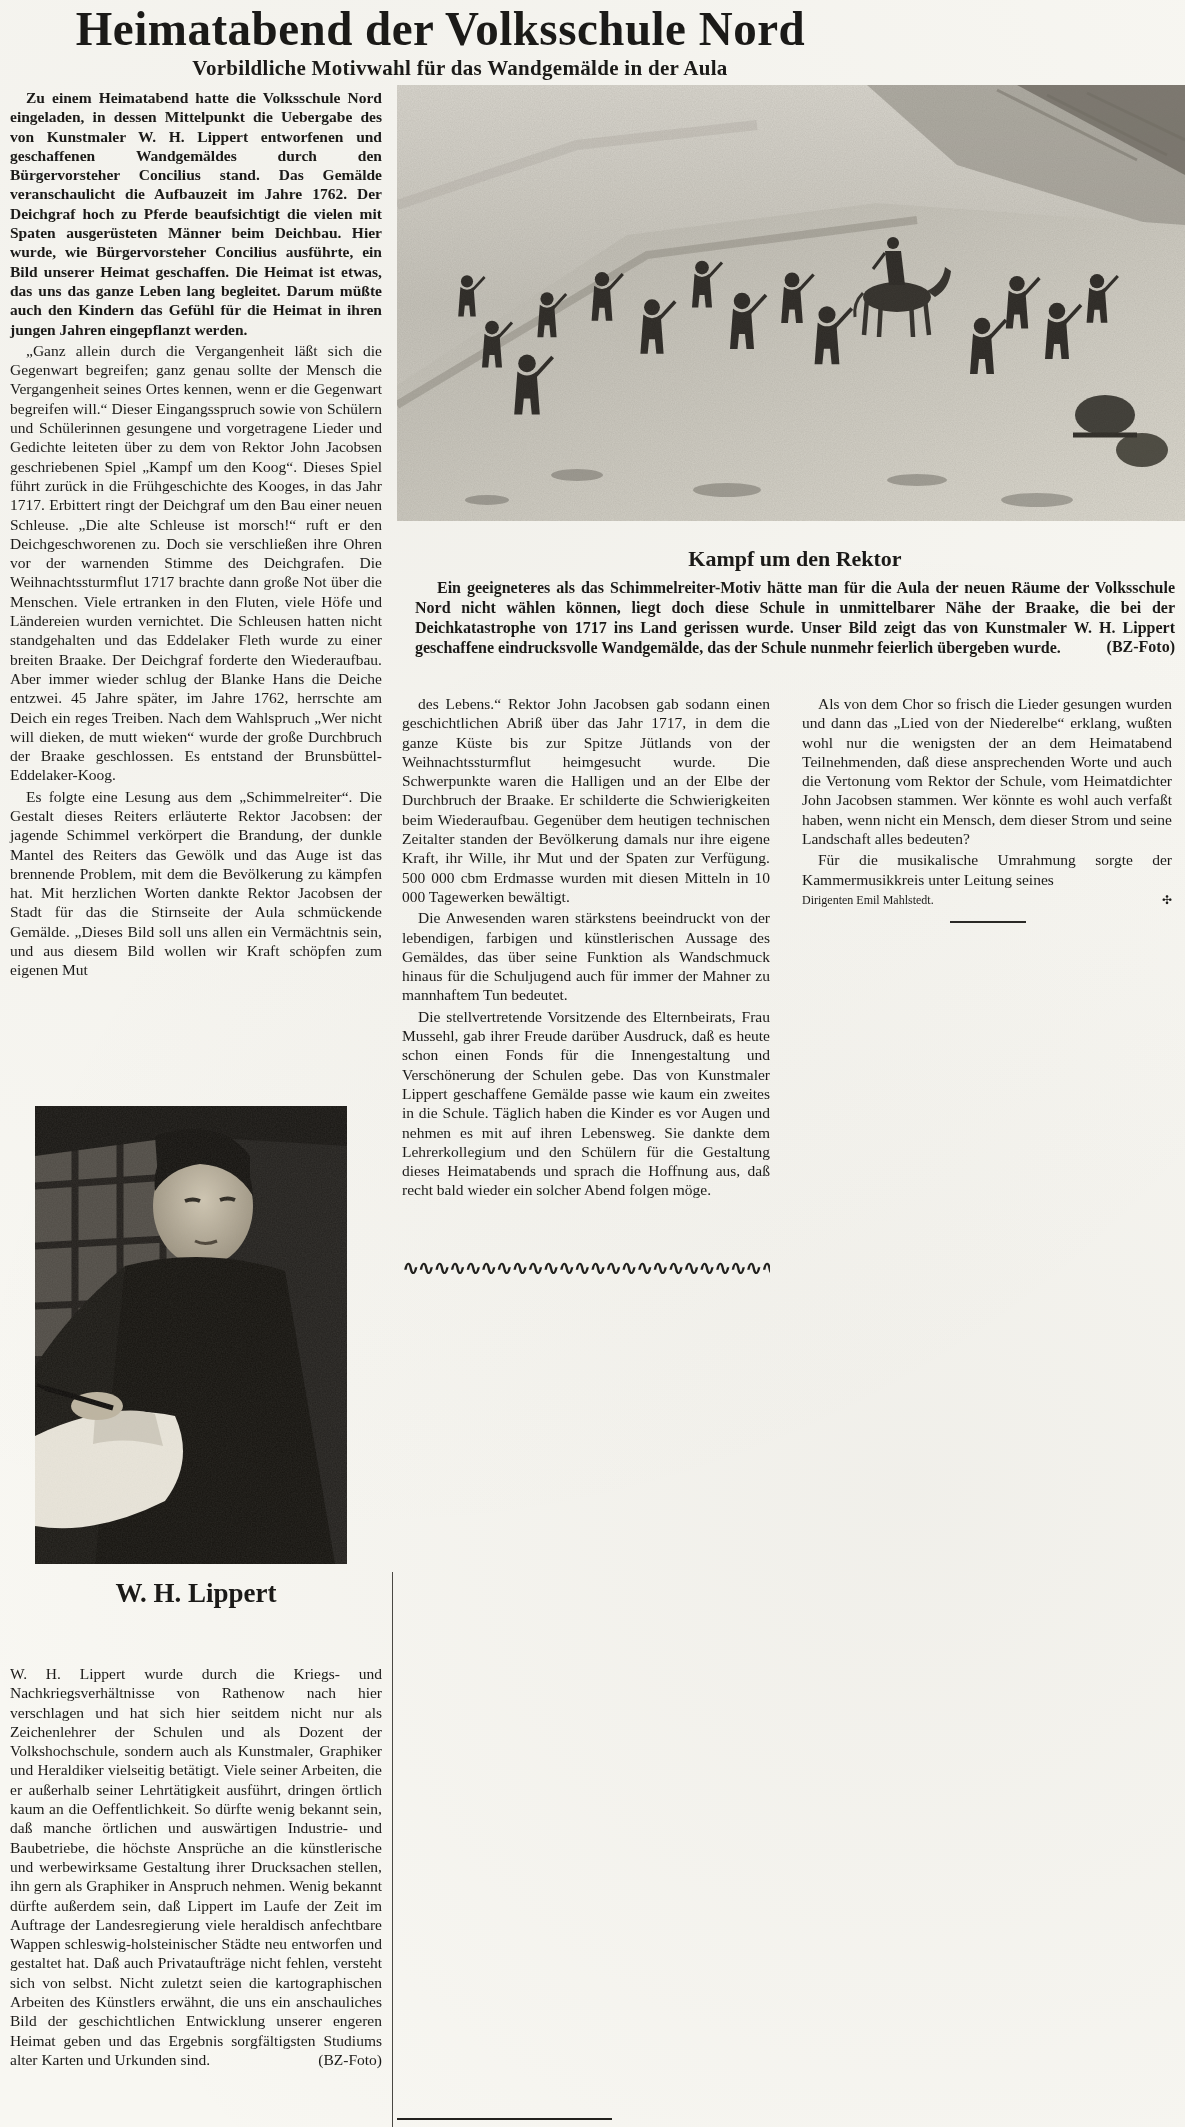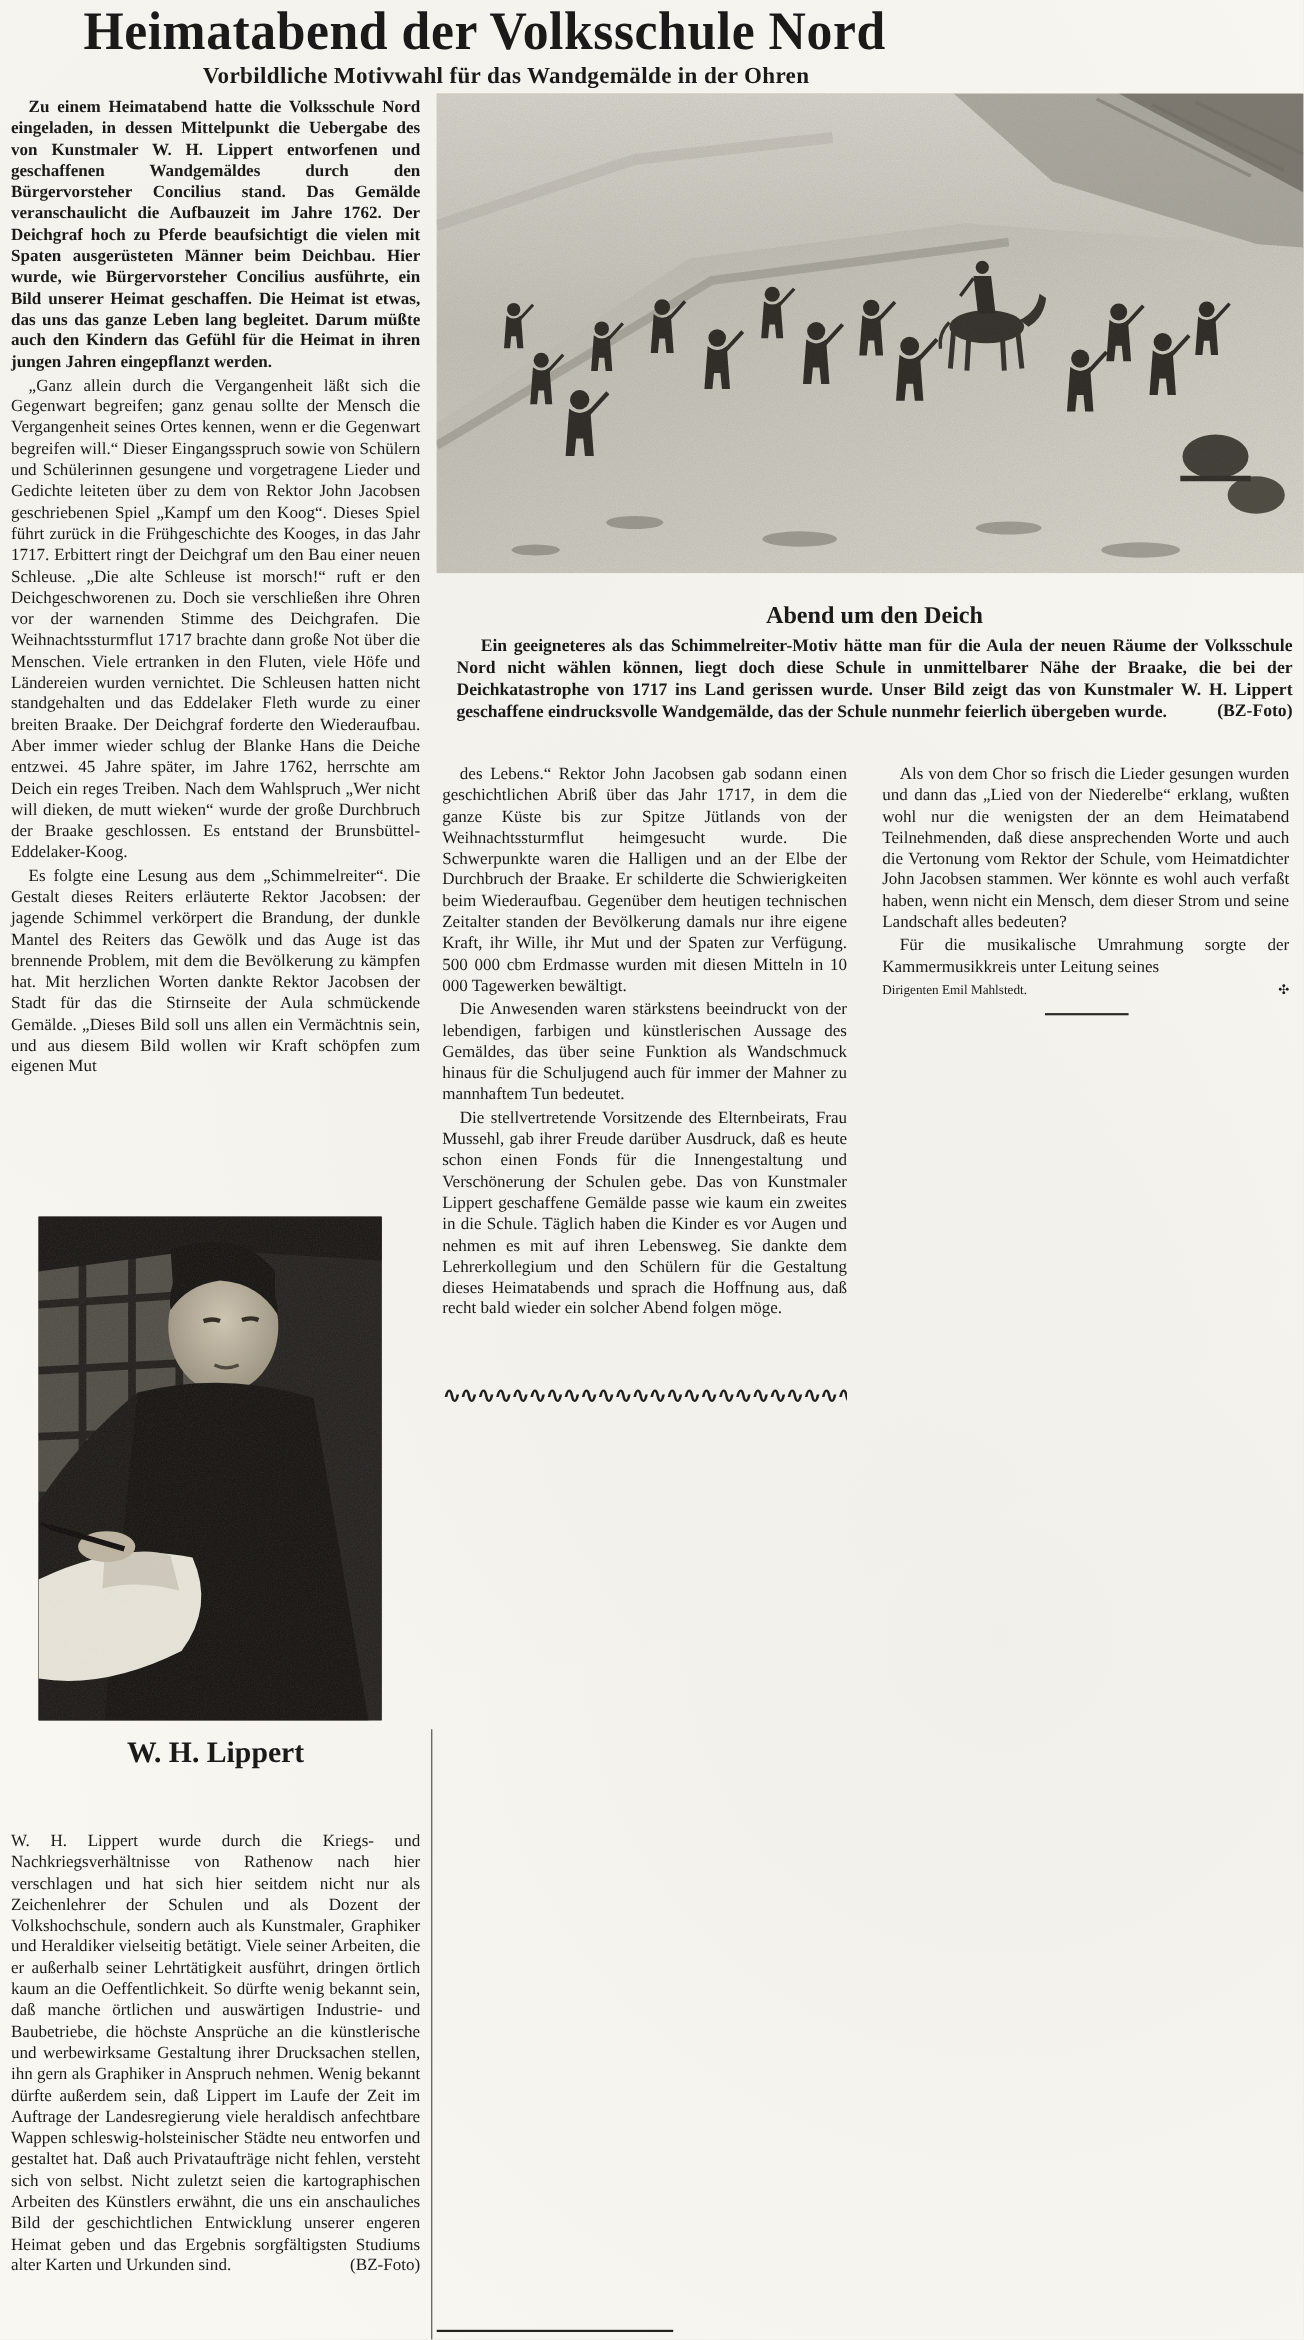--- a/index.html
+++ b/index.html
@@ -57,21 +57,21 @@
   #v-rule{left:392px;top:1572px;width:0;height:555px;border-left:1.5px solid #4a4843;}
   #bottom-rule{left:397px;top:2118px;width:215px;height:0;border-top:2.5px solid #23221f;}
   .photo-frame{box-shadow:0 0 0 1px rgba(40,38,34,0.35) inset;}
 </style>
 </head>
 <body>
 
 <div id="paper">
 
   <div class="abs" id="headline">Heimatabend der Volksschule Nord</div>
-  <div class="abs" id="subheadline">Vorbildliche Motivwahl für das Wandgemälde in der Ohren</div>
+  <div class="abs" id="subheadline">Vorbildliche Motivwahl für das Wandgemälde in der Aula</div>
 
   <div class="abs coltext" id="col1">
     <p class="lead">Zu einem Heimatabend hatte die Volksschule Nord eingeladen, in dessen Mittelpunkt die Uebergabe des von Kunstmaler W. H. Lippert entworfenen und geschaffenen Wandgemäldes durch den Bürgervorsteher Concilius stand. Das Gemälde veranschaulicht die Aufbauzeit im Jahre 1762. Der Deichgraf hoch zu Pferde beaufsichtigt die vielen mit Spaten ausgerüsteten Männer beim Deichbau. Hier wurde, wie Bürgervorsteher Concilius ausführte, ein Bild unserer Heimat geschaffen. Die Heimat ist etwas, das uns das ganze Leben lang begleitet. Darum müßte auch den Kindern das Gefühl für die Heimat in ihren jungen Jahren eingepflanzt werden.</p>
     <p>„Ganz allein durch die Vergangenheit läßt sich die Gegenwart begreifen; ganz genau sollte der Mensch die Vergangenheit seines Ortes kennen, wenn er die Gegenwart begreifen will.“ Dieser Eingangsspruch sowie von Schülern und Schülerinnen gesungene und vorgetragene Lieder und Gedichte leiteten über zu dem von Rektor John Jacobsen geschriebenen Spiel „Kampf um den Koog“. Dieses Spiel führt zurück in die Frühgeschichte des Kooges, in das Jahr 1717. Erbittert ringt der Deichgraf um den Bau einer neuen Schleuse. „Die alte Schleuse ist morsch!“ ruft er den Deichgeschworenen zu. Doch sie verschließen ihre Ohren vor der warnenden Stimme des Deichgrafen. Die Weihnachtssturmflut 1717 brachte dann große Not über die Menschen. Viele ertranken in den Fluten, viele Höfe und Ländereien wurden vernichtet. Die Schleusen hatten nicht standgehalten und das Eddelaker Fleth wurde zu einer breiten Braake. Der Deichgraf forderte den Wiederaufbau. Aber immer wieder schlug der Blanke Hans die Deiche entzwei. 45 Jahre später, im Jahre 1762, herrschte am Deich ein reges Treiben. Nach dem Wahlspruch „Wer nicht will dieken, de mutt wieken“ wurde der große Durchbruch der Braake geschlossen. Es entstand der Brunsbüttel-Eddelaker-Koog.</p>
     <p>Es folgte eine Lesung aus dem „Schimmelreiter“. Die Gestalt dieses Reiters erläuterte Rektor Jacobsen: der jagende Schimmel verkörpert die Brandung, der dunkle Mantel des Reiters das Gewölk und das Auge ist das brennende Problem, mit dem die Bevölkerung zu kämpfen hat. Mit herzlichen Worten dankte Rektor Jacobsen der Stadt für das die Stirnseite der Aula schmückende Gemälde. „Dieses Bild soll uns allen ein Vermächtnis sein, und aus diesem Bild wollen wir Kraft schöpfen zum eigenen Mut</p>
   </div>
 
   <div class="abs photo-frame" id="mural">
     <svg width="788" height="436" viewBox="0 0 788 436" xmlns="http://www.w3.org/2000/svg">
       <defs>
@@ -139,21 +139,21 @@
         <ellipse cx="180" cy="390" rx="26" ry="6"></ellipse>
           <ellipse cx="330" cy="405" rx="34" ry="7"></ellipse>
         <ellipse cx="520" cy="395" rx="30" ry="6"></ellipse>
           <ellipse cx="90" cy="415" rx="22" ry="5"></ellipse>
         <ellipse cx="640" cy="415" rx="36" ry="7"></ellipse>
       </g>
       <rect x="0" y="0" width="788" height="436" filter="url(#grain)" opacity="0.5"></rect>
     </svg>
   </div>
 
-  <div class="abs" id="caption-title">Abend um den Deich</div>
+  <div class="abs" id="caption-title">Kampf um den Rektor</div>
   <div class="abs" id="caption-block">
     <span class="cap-text">Ein geeigneteres als das Schimmelreiter-Motiv hätte man für die Aula der neuen Räume der Volksschule Nord nicht wählen können, liegt doch diese Schule in unmittelbarer Nähe der Braake, die bei der Deichkatastrophe von 1717 ins Land gerissen wurde. Unser Bild zeigt das von Kunstmaler W. H. Lippert geschaffene eindrucksvolle Wandgemälde, das der Schule nunmehr feierlich übergeben wurde.</span>
     <span class="credit-line">(BZ-Foto)</span>
   </div>
 
   <div class="abs coltext" id="col2">
     <p>des Lebens.“ Rektor John Jacobsen gab sodann einen geschichtlichen Abriß über das Jahr 1717, in dem die ganze Küste bis zur Spitze Jütlands von der Weihnachtssturmflut heimgesucht wurde. Die Schwerpunkte waren die Halligen und an der Elbe der Durchbruch der Braake. Er schilderte die Schwierigkeiten beim Wiederaufbau. Gegenüber dem heutigen technischen Zeitalter standen der Bevölkerung damals nur ihre eigene Kraft, ihr Wille, ihr Mut und der Spaten zur Verfügung. 500 000 cbm Erdmasse wurden mit diesen Mitteln in 10 000 Tagewerken bewältigt.</p>
     <p>Die Anwesenden waren stärkstens beeindruckt von der lebendigen, farbigen und künstlerischen Aussage des Gemäldes, das über seine Funktion als Wandschmuck hinaus für die Schuljugend auch für immer der Mahner zu mannhaftem Tun bedeutet.</p>
     <p>Die stellvertretende Vorsitzende des Elternbeirats, Frau Mussehl, gab ihrer Freude darüber Ausdruck, daß es heute schon einen Fonds für die Innengestaltung und Verschönerung der Schulen gebe. Das von Kunstmaler Lippert geschaffene Gemälde passe wie kaum ein zweites in die Schule. Täglich haben die Kinder es vor Augen und nehmen es mit auf ihren Lebensweg. Sie dankte dem Lehrerkollegium und den Schülern für die Gestaltung dieses Heimatabends und sprach die Hoffnung aus, daß recht bald wieder ein solcher Abend folgen möge.</p>
   </div>

